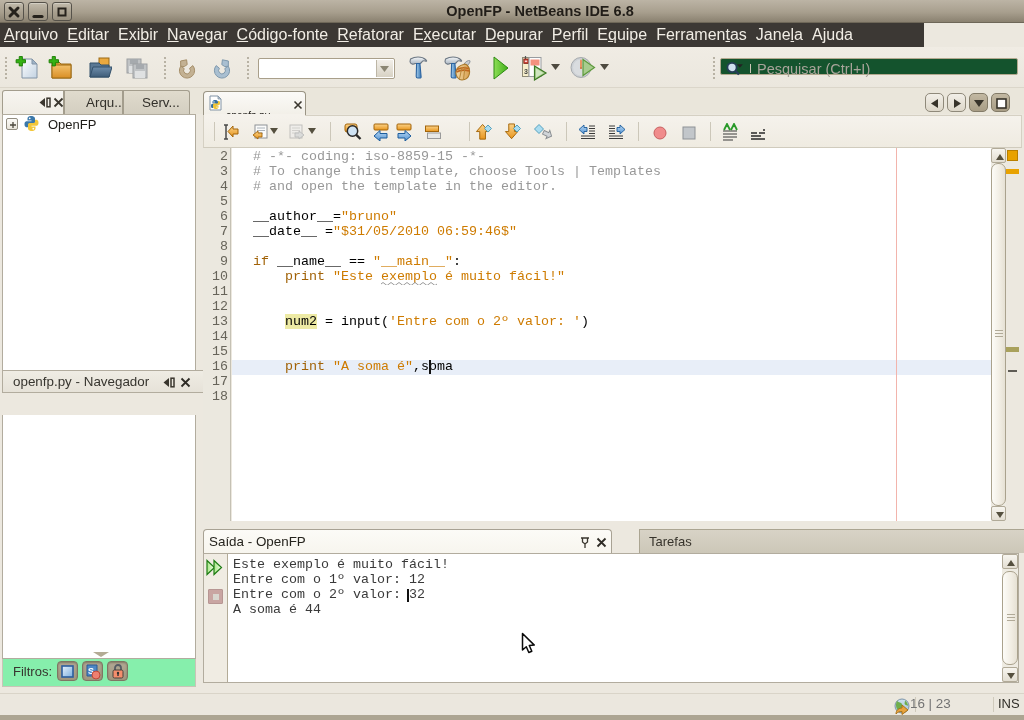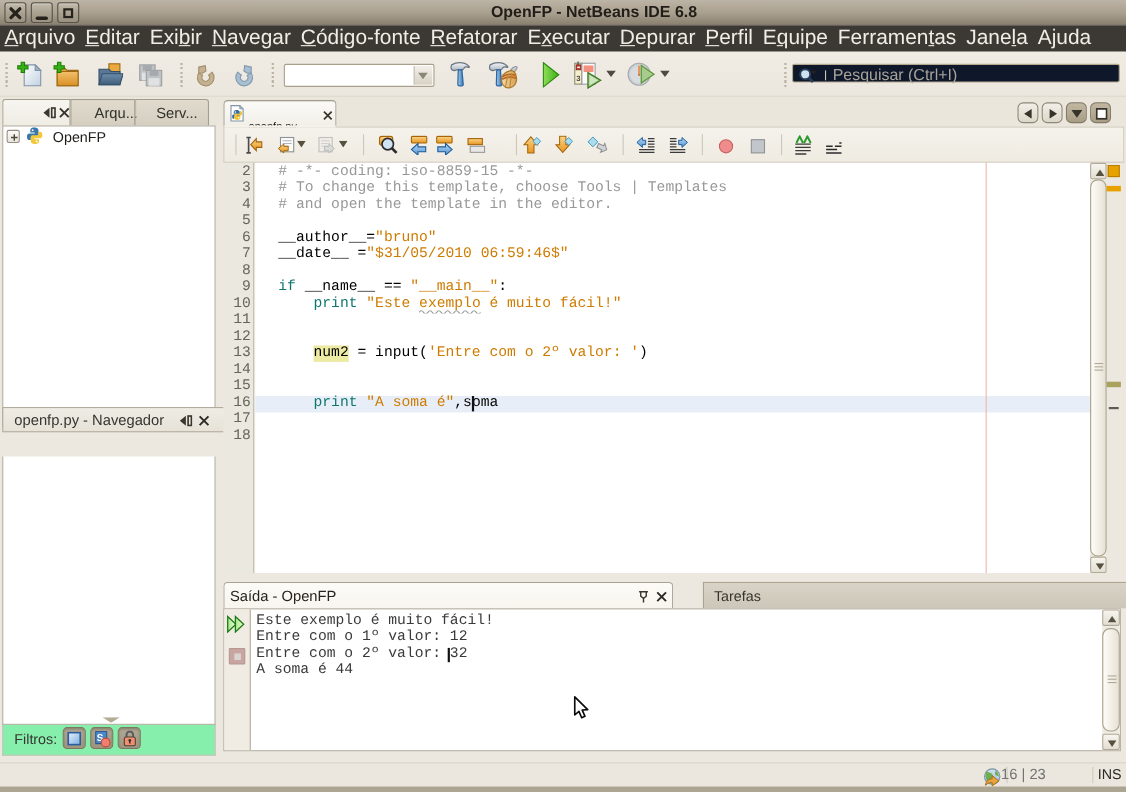--- a/index.html
+++ b/index.html
@@ -6,32 +6,32 @@
 body{font-family:"Liberation Sans",sans-serif;background:#ece8df;position:relative}
 .abs{position:absolute}
 .mono{font-family:"Liberation Mono",monospace;font-size:13.33px;line-height:15px;white-space:pre;display:flex;flex-direction:column}
 .u{text-decoration:underline}
 
 #titlebar{left:0;top:0;width:1024px;height:23px;background:linear-gradient(#bcb4a5,#a89f8e 55%,#8a8170);border-bottom:1px solid #6e6758}
 .tbtn{position:absolute;top:2px;width:20px;height:19px;border:1px solid #56524a;border-radius:3px;background:linear-gradient(#c2bbac,#a89f8e 55%,#9a9180);box-shadow:inset 0 1px 0 rgba(255,255,255,.3)}
 .tbtn svg{position:absolute;left:50%;top:50%;transform:translate(-50%,-50%)}
 #title{left:0;top:0;width:1080px;height:22px;text-align:center;font-size:14.5px;font-weight:bold;color:#211d18;line-height:23px}
 
-#menubar{left:0;top:23px;width:1024px;height:24px;background:#3c3834;color:#f1ede5;font-size:19px;line-height:24px}
+#menubar{left:0;top:23px;width:924px;height:24px;background:#3c3834;color:#f1ede5;font-size:16px;line-height:24px}
 #menubar>span{margin:0 4.5px}
 
 #toolbar{left:0;top:47px;width:1024px;height:41px;background:linear-gradient(#f0ece4,#ebe7de);border-bottom:1px solid #dbd6ca}
 .grip{position:absolute;top:57px;width:4px;height:22px;background-image:repeating-linear-gradient(#b8b2a4 0 2px,transparent 2px 4px);background-size:2px 100%;background-repeat:no-repeat;background-position:1px 0}
 
 #tabrow{left:0;top:88px;width:1024px;height:26px;background:#eae6db}
 .tab{position:absolute;top:2px;height:24px;border:1px solid #a39d8d;border-bottom:none;border-radius:4px 4px 0 0;font-size:13.4px;color:#33312b}
 .tab.inactive{background:linear-gradient(#e0dbcd,#d3cec0)}
 
 .whitepanel{background:#fff;border:1px solid #b2ac9e}
-.c{color:#989898}.s{color:#ce7b00}.k{color:#0f766e}.hl{background:#edeaa4}
+.c{color:#989898}.s{color:#ce7b00}.k{color:#a16207}.hl{background:#edeaa4}
 .fbtn{top:661px;width:21px;height:20px;background:linear-gradient(#b2a894,#a1977f);border:1px solid #7e7663;border-radius:4px;box-shadow:inset 0 1px 2px rgba(60,50,30,.4)}
 .esep{position:absolute;top:122px;width:1px;height:19px;background:#ccc7b9}
 .eico{position:absolute;top:123px}
 .phead{background:linear-gradient(#efece4,#e6e2d8);border:1px solid #b2ac9e;font-size:13.4px;color:#37352f}
 </style></head>
 <body>
 <div class="abs" id="titlebar"></div>
 <div class="abs" id="title">OpenFP - NetBeans IDE 6.8</div>
 <div class="abs tbtn" style="left:4px" id="btn-close">
     <svg width="13" height="13" viewBox="0 0 13 13">
@@ -155,21 +155,21 @@
 <svg class="abs" style="left:570px;top:55px" width="28" height="26" viewBox="0 0 28 26">
  <circle cx="11" cy="12.5" r="10" fill="#cdd1d5" stroke="#a6aaae"></circle>
  <circle cx="11" cy="12.5" r="8" fill="#d9dcdf"></circle>
  <path d="M11 13 L11 5.5" stroke="#e89464" stroke-width="2" stroke-linecap="round"></path>
  <circle cx="11" cy="13" r="1" fill="#c87848"></circle>
  <path d="M13 4.5 L24.5 12.5 L13 20.5 Z" fill="#a8cc8e" stroke="#5d9a3c" stroke-width="1.2"></path>
 </svg>
 <svg class="abs" style="left:600px;top:64px" width="9" height="6" viewBox="0 0 9 6">
     <path d="M0 0 H9 L4.5 6 Z" fill="#4e4a40"></path>
   </svg>
-<div class="abs" style="left:720px;top:58px;width:298px;height:17px;border:1px solid #b3a98f;background:#0f172a;border-radius:2px">
+<div class="abs" style="left:720px;top:58px;width:298px;height:17px;border:1px solid #b3a98f;background:#14532d;border-radius:2px">
  <svg class="abs" style="left:4px;top:2px" width="22" height="16" viewBox="0 0 22 16">
   <circle cx="7" cy="6.5" r="4.6" fill="#cfe0ef" stroke="#253d56" stroke-width="1.8"></circle>
   <path d="M10.5 10 L14 13.5" stroke="#253d56" stroke-width="2.4"></path>
   <path d="M14 5 H21 L17.5 9 Z" fill="#222" transform="translate(0,-1) scale(.85)"></path>
  </svg>
  <div class="abs" style="left:29px;top:5px;width:1px;height:9px;background:#cdc7b8"></div>
  <div class="abs" style="left:36px;top:0px;font-size:14.5px;color:#a8a49a;line-height:20px">Pesquisar (Ctrl+I)</div>
 </div>
 <div class="abs" id="tabrow"></div>
 <div class="abs" style="left:2px;top:90px;width:62px;height:25px;background:linear-gradient(#f7f5f0,#efece4);border:1px solid #a39d8d;border-bottom:none;border-radius:3px 0 0 0">

